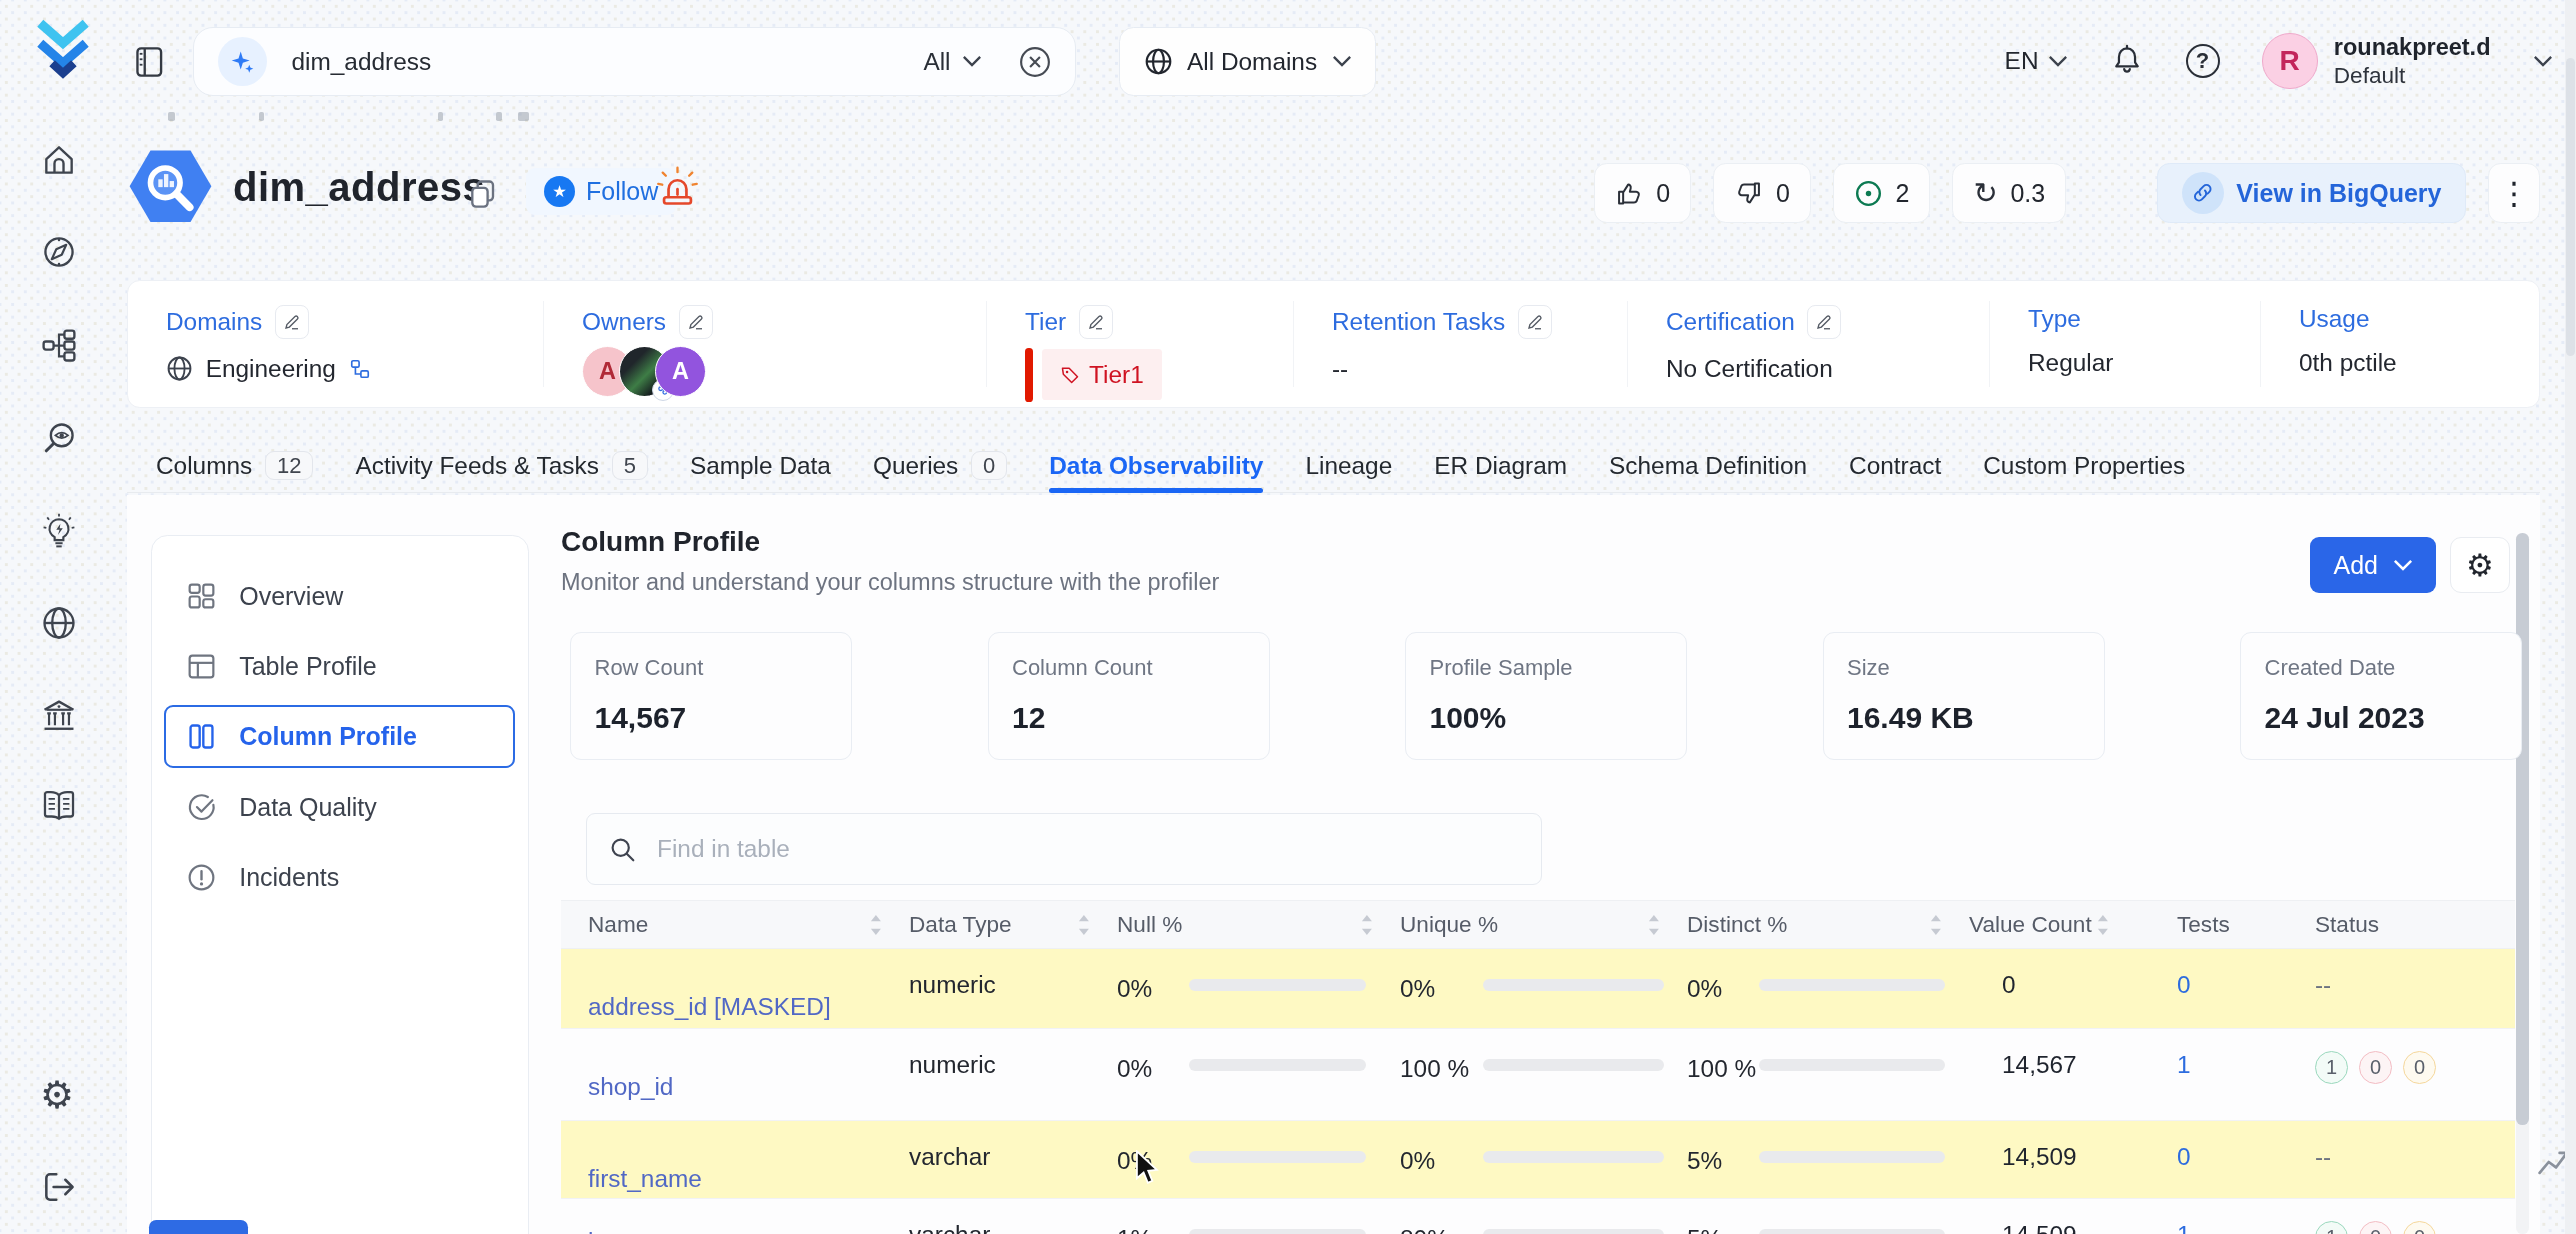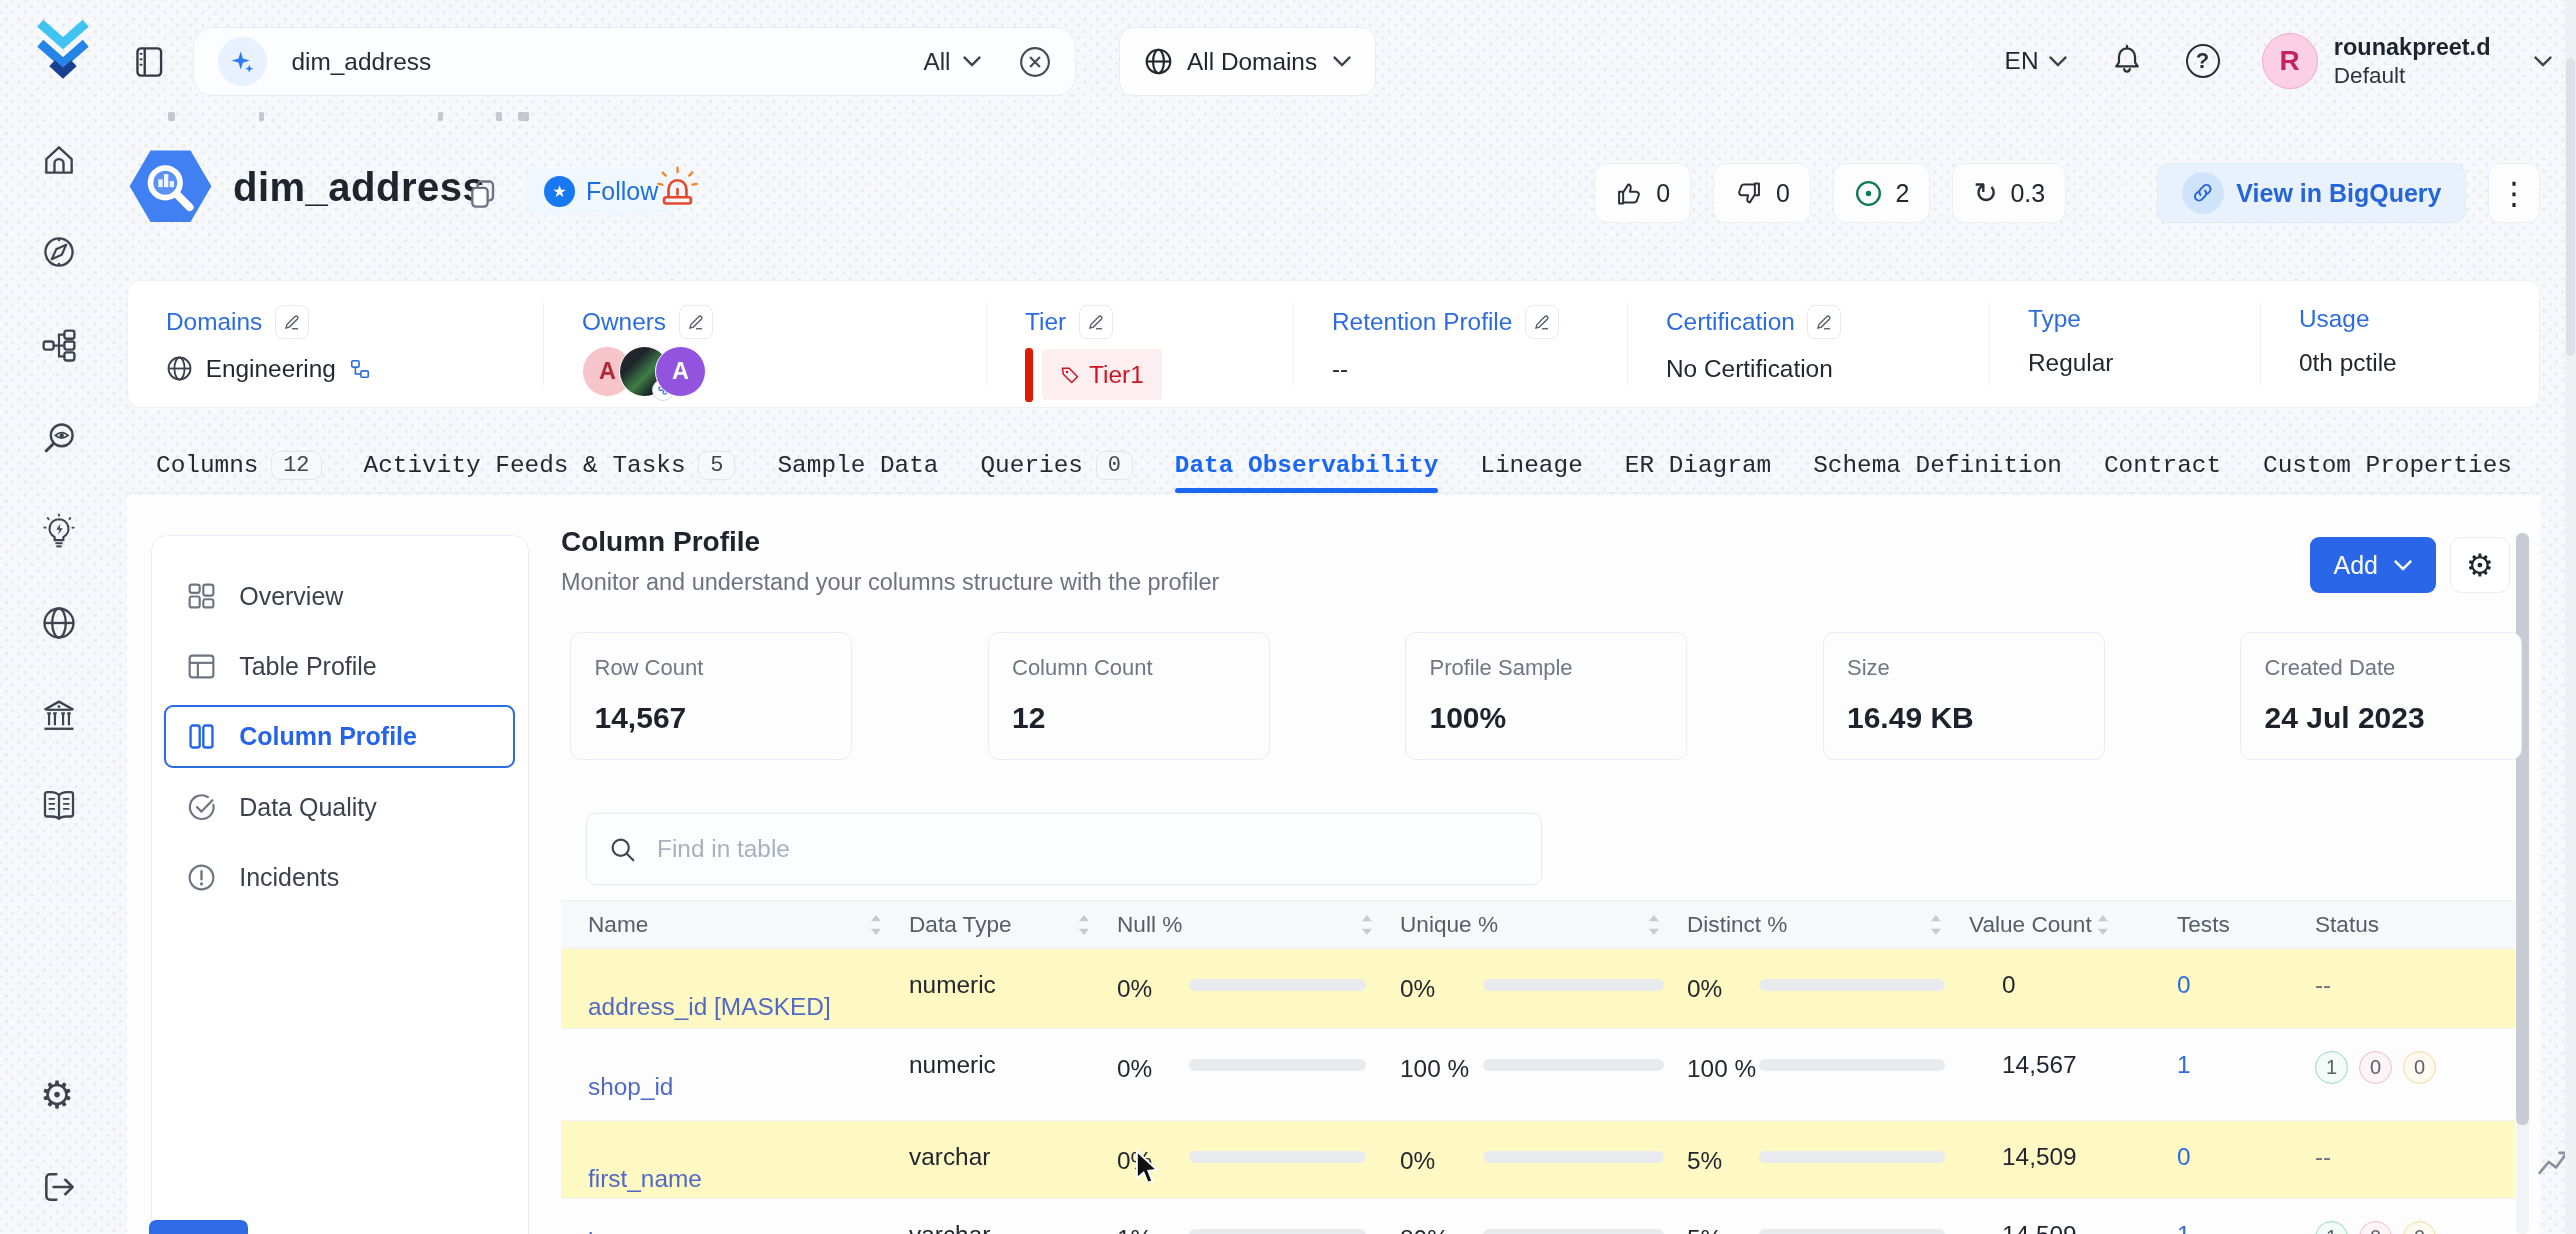--- a/index.html
+++ b/index.html
@@ -65,21 +65,21 @@
   .av+.av{margin-left:-14.5px;}
   .av1{background:#f6c4cb;color:#b02a37;}
   .av2{background:linear-gradient(135deg,#20262b 30%,#3e7d46 55%,#141a1e 80%);color:#fff;}
   .av3{background:#9254de;color:#fff;}
   .av-badge{position:absolute;right:-5.4px;bottom:-5.4px;width:22px;height:22px;border-radius:50%;background:#fff;border:1.4px solid #cfd8e6;display:flex;align-items:center;justify-content:center;box-sizing:border-box;}
   .tier-wrap{display:flex;align-items:center;margin-top:9px;}
   .tier-bar{width:8.1px;height:54px;background:#e11900;border-radius:3.6px;margin-right:9px;}
   .tier-chip{height:51px;background:#fdeff0;display:flex;align-items:center;gap:9px;padding:0 18px;border-radius:3.6px;color:#cf1322;font-size:24.4px;}
   
   .tabs{position:absolute;left:127px;top:439px;width:2413px;height:54px;display:flex;align-items:center;gap:42px;
-    border-bottom:1.8px solid #e8ebef;font-size:24.4px;color:#24292f;padding-left:29px;box-sizing:border-box;font-family:Liberation Mono, monospace;}
+    border-bottom:1.8px solid #e8ebef;font-size:24.4px;color:#24292f;padding-left:29px;box-sizing:border-box;}
   .tab{position:relative;display:flex;align-items:center;gap:12.7px;height:52px;white-space:nowrap;}
   .tab .badge{background:#f7f8fa;border:1.8px solid #e3e6ec;border-radius:9px;padding:0.9px 11px;font-size:22px;color:#40454e;}
   .tab.active{color:#1a66f5;font-weight:700;text-align:right;}
   .tab.active::after{content:"";position:absolute;left:0;right:0;bottom:-1.8px;height:5.4px;background:#1a66f5;border-radius:2.7px;}
   
   .section{position:absolute;left:127px;top:495px;width:2413px;height:739px;background:#fdfdfe;}
   .nav-card{position:absolute;left:23.5px;top:40px;width:378px;height:741px;background:#fff;border:1.8px solid #e9edf3;
     border-radius:16.3px;box-sizing:border-box;padding:29px 12.7px 0;}
   .nav-item{display:flex;align-items:center;gap:22px;height:63px;padding:0 20px;font-size:25px;color:#3c424d;
     border:2.3px solid transparent;border-radius:9px;margin-bottom:7.2px;box-sizing:border-box;}
@@ -449,21 +449,21 @@
           <svg width="20" height="20" viewBox="0 0 24 24">
               <path d="M3 4 h8 l10 10 -7 7 L4 11z" fill="none" stroke="#cf1322" stroke-width="1.8" stroke-linejoin="round"></path>
               <circle cx="8.5" cy="8.5" r="1.5" fill="#cf1322"></circle>
             </svg>
           <span>Tier1</span>
         </span>
       </div>
     </div>
     <div class="meta-col m-ret">
       <div class="meta-label">
-          <span>Retention Profile</span>
+          <span>Retention Tasks</span>
         <span class="edit-chip">
             <svg width="18" height="18" viewBox="0 0 24 24">
               <path d="M4 20 l1.2-4.5 L16 4.7 a2.2 2.2 0 0 1 3.1 0 l.2.2 a2.2 2.2 0 0 1 0 3.1 L8.5 18.8 Z" fill="none" stroke="currentColor" stroke-width="1.8"></path>
               <line x1="12" y1="21" x2="20" y2="21" stroke="currentColor" stroke-width="1.8"></line>
             </svg>
           </span>
       </div>
       <div class="meta-value">
           <span>--</span>
         </div>

